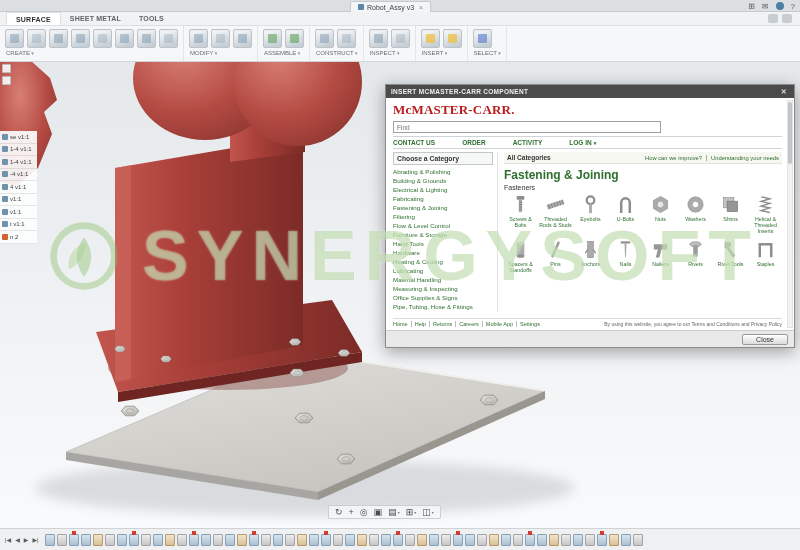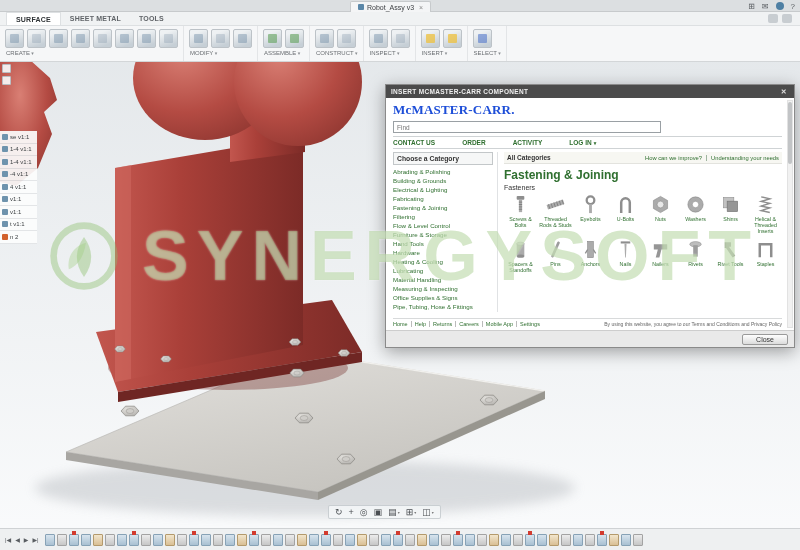--- a/index.html
+++ b/index.html
@@ -41,21 +41,21 @@
   .browser{position:absolute;left:0;top:131px;width:37px;z-index:9}
   .brow{height:12.5px;display:flex;align-items:center;gap:2px;background:rgba(252,253,253,.92);border-bottom:1px solid rgba(120,130,140,.18);padding-left:2px;font-size:6px;color:#3c4043;white-space:nowrap;overflow:hidden}
   .bicon{flex:0 0 auto;width:6px;height:6px;border-radius:1px;background:#6e93ad}
   .bicon.warn{background:#d2622e}
 
   
   .dialog{position:absolute;left:385px;top:84px;width:410px;height:264px;z-index:30;background:#fff;box-shadow:0 4px 16px rgba(0,0,0,.35);display:flex;flex-direction:column;border:1px solid #8a8a8a}
   .dlg-title{height:13px;background:#4b4b4b;color:#efefef;display:flex;align-items:center;padding:0 5px;font-size:6.5px;font-weight:bold;letter-spacing:.3px;flex:0 0 auto}
   .dlg-close{margin-left:auto;color:#ddd;font-size:7px;padding:0 2px;cursor:default}
   .site{position:relative;flex:1;background:#fff;padding:4px 12px 2px 7px;overflow:hidden}
-  .logo{font-family:"Liberation Serif",serif;font-size:13px;font-weight:bold;color:#1d4ed8;letter-spacing:.2px}
+  .logo{font-family:"Liberation Serif",serif;font-size:13px;font-weight:bold;color:#b91c1c;letter-spacing:.2px}
   .find{display:block;width:268px;height:12px;margin:3px 0;border:1px solid #9aa0a4;font-size:6.5px;padding:0 3px;color:#333;background:#fff;font-family:"Liberation Sans",sans-serif}
   .site-nav{display:flex;gap:27px;align-items:center;height:13px;border-top:1px solid #cfd3d5;border-bottom:1px solid #cfd3d5;font-size:6.5px;font-weight:bold;color:#2f6f2f}
   .nav-link .caret{font-size:5px;margin-left:2px;color:#2f6f2f}
   .site-body{display:flex;margin-top:3px}
   .cats{width:104px;flex:0 0 auto;padding-right:4px}
   .cat-head{font-size:6.8px;font-weight:bold;color:#333;border:1px solid #c3c7c9;background:#f6f7f7;padding:2px 3px;margin-bottom:3px}
   .cat{display:block;font-size:6.2px;color:#2f6f2f;line-height:1.45;text-decoration:none;white-space:nowrap;overflow:hidden}
   .content{flex:1;border-left:1px solid #e0e2e4;padding-left:6px;position:relative;min-width:0}
   .crumb-row{display:flex;align-items:center;font-size:6.5px;background:#f7f7f2;border-bottom:1px solid #e3e3de;padding:2px 3px;color:#333}
   .crumb{font-weight:bold}

